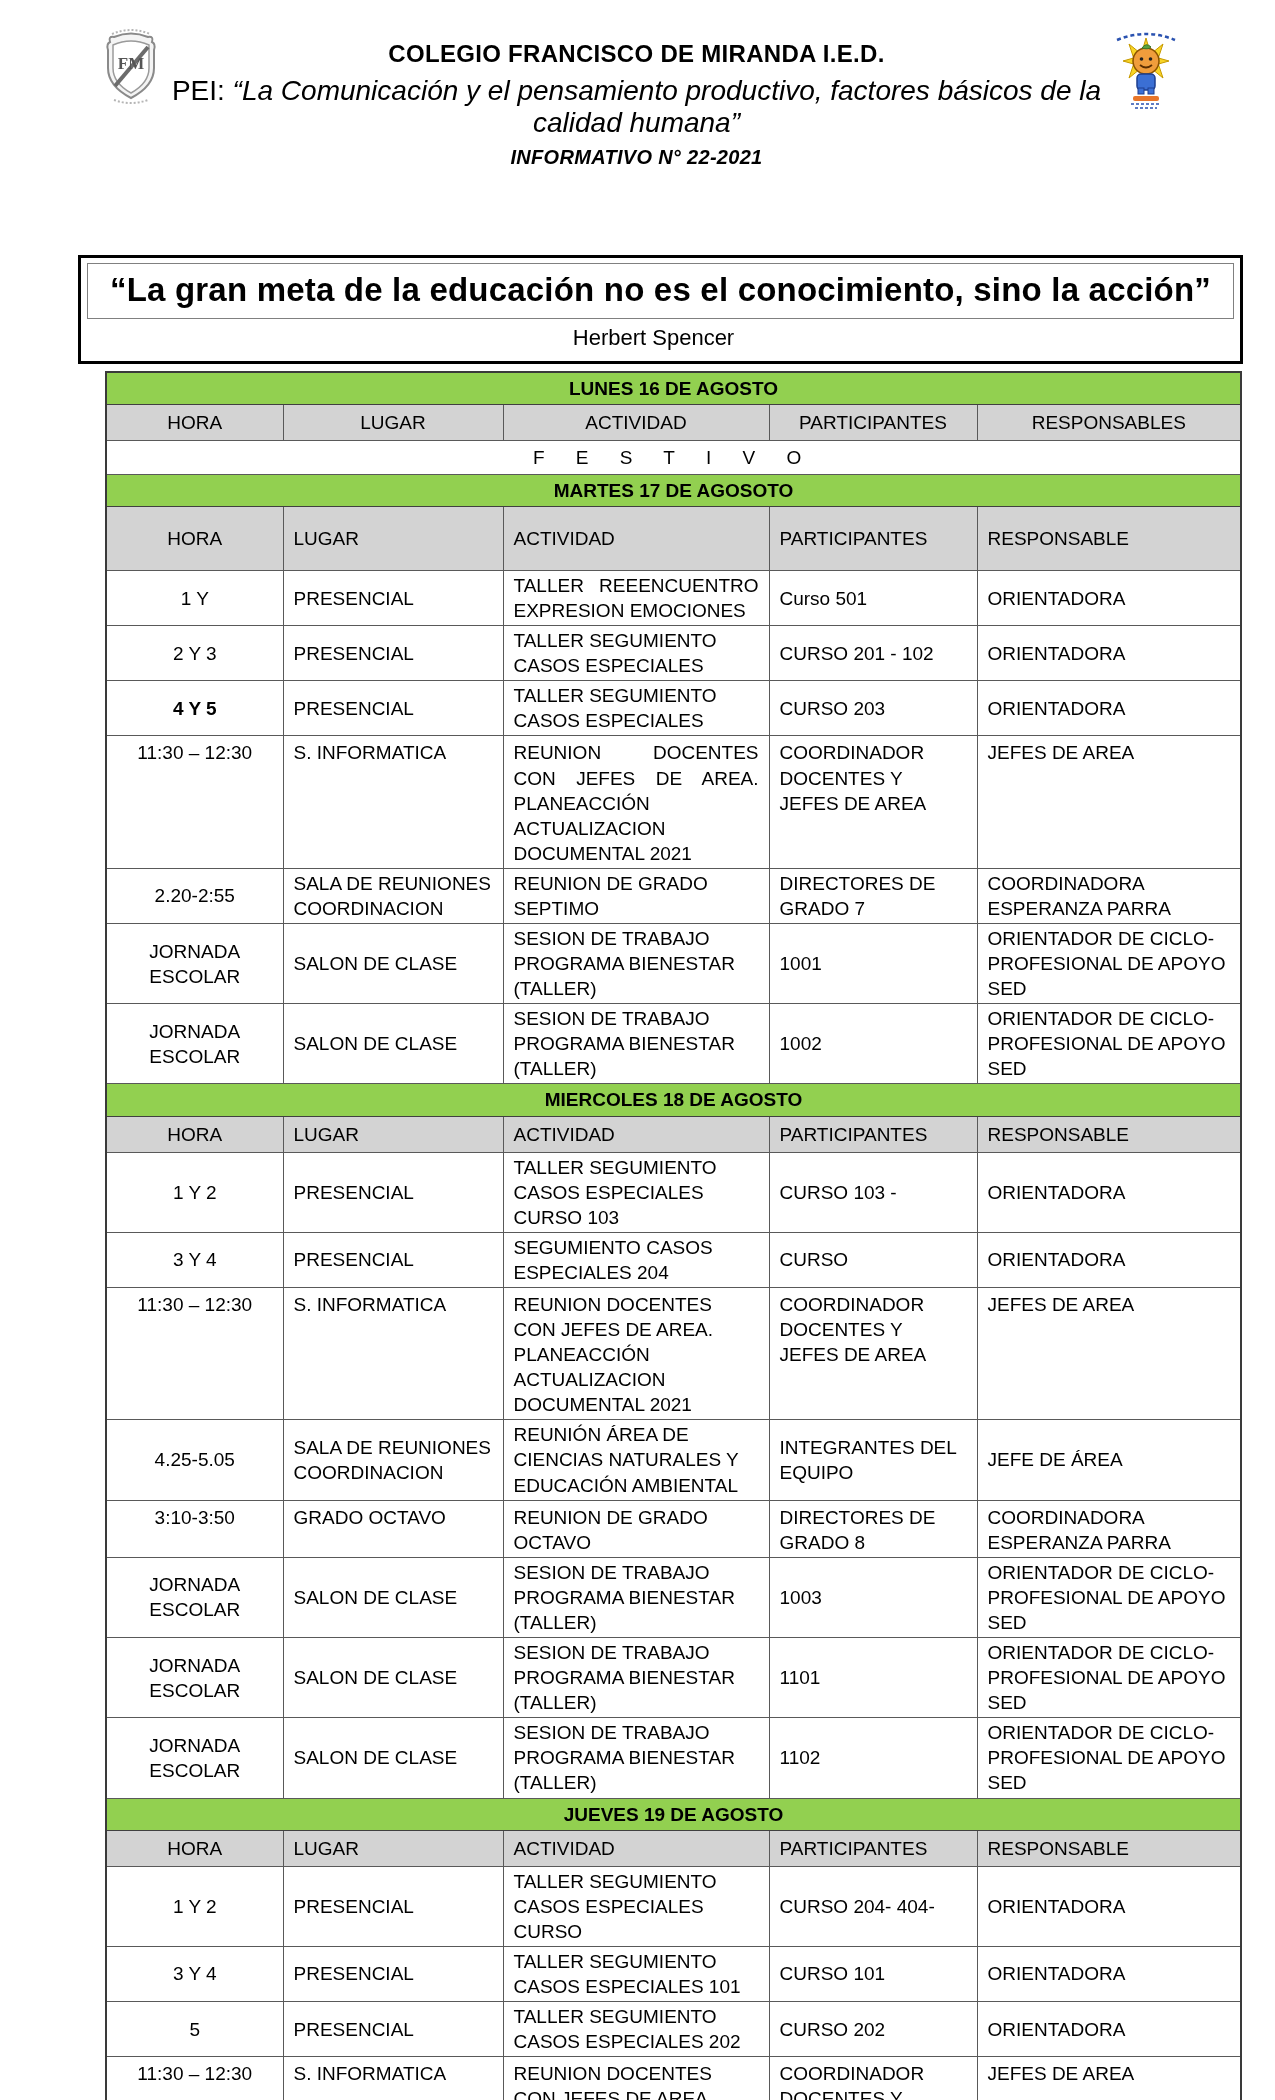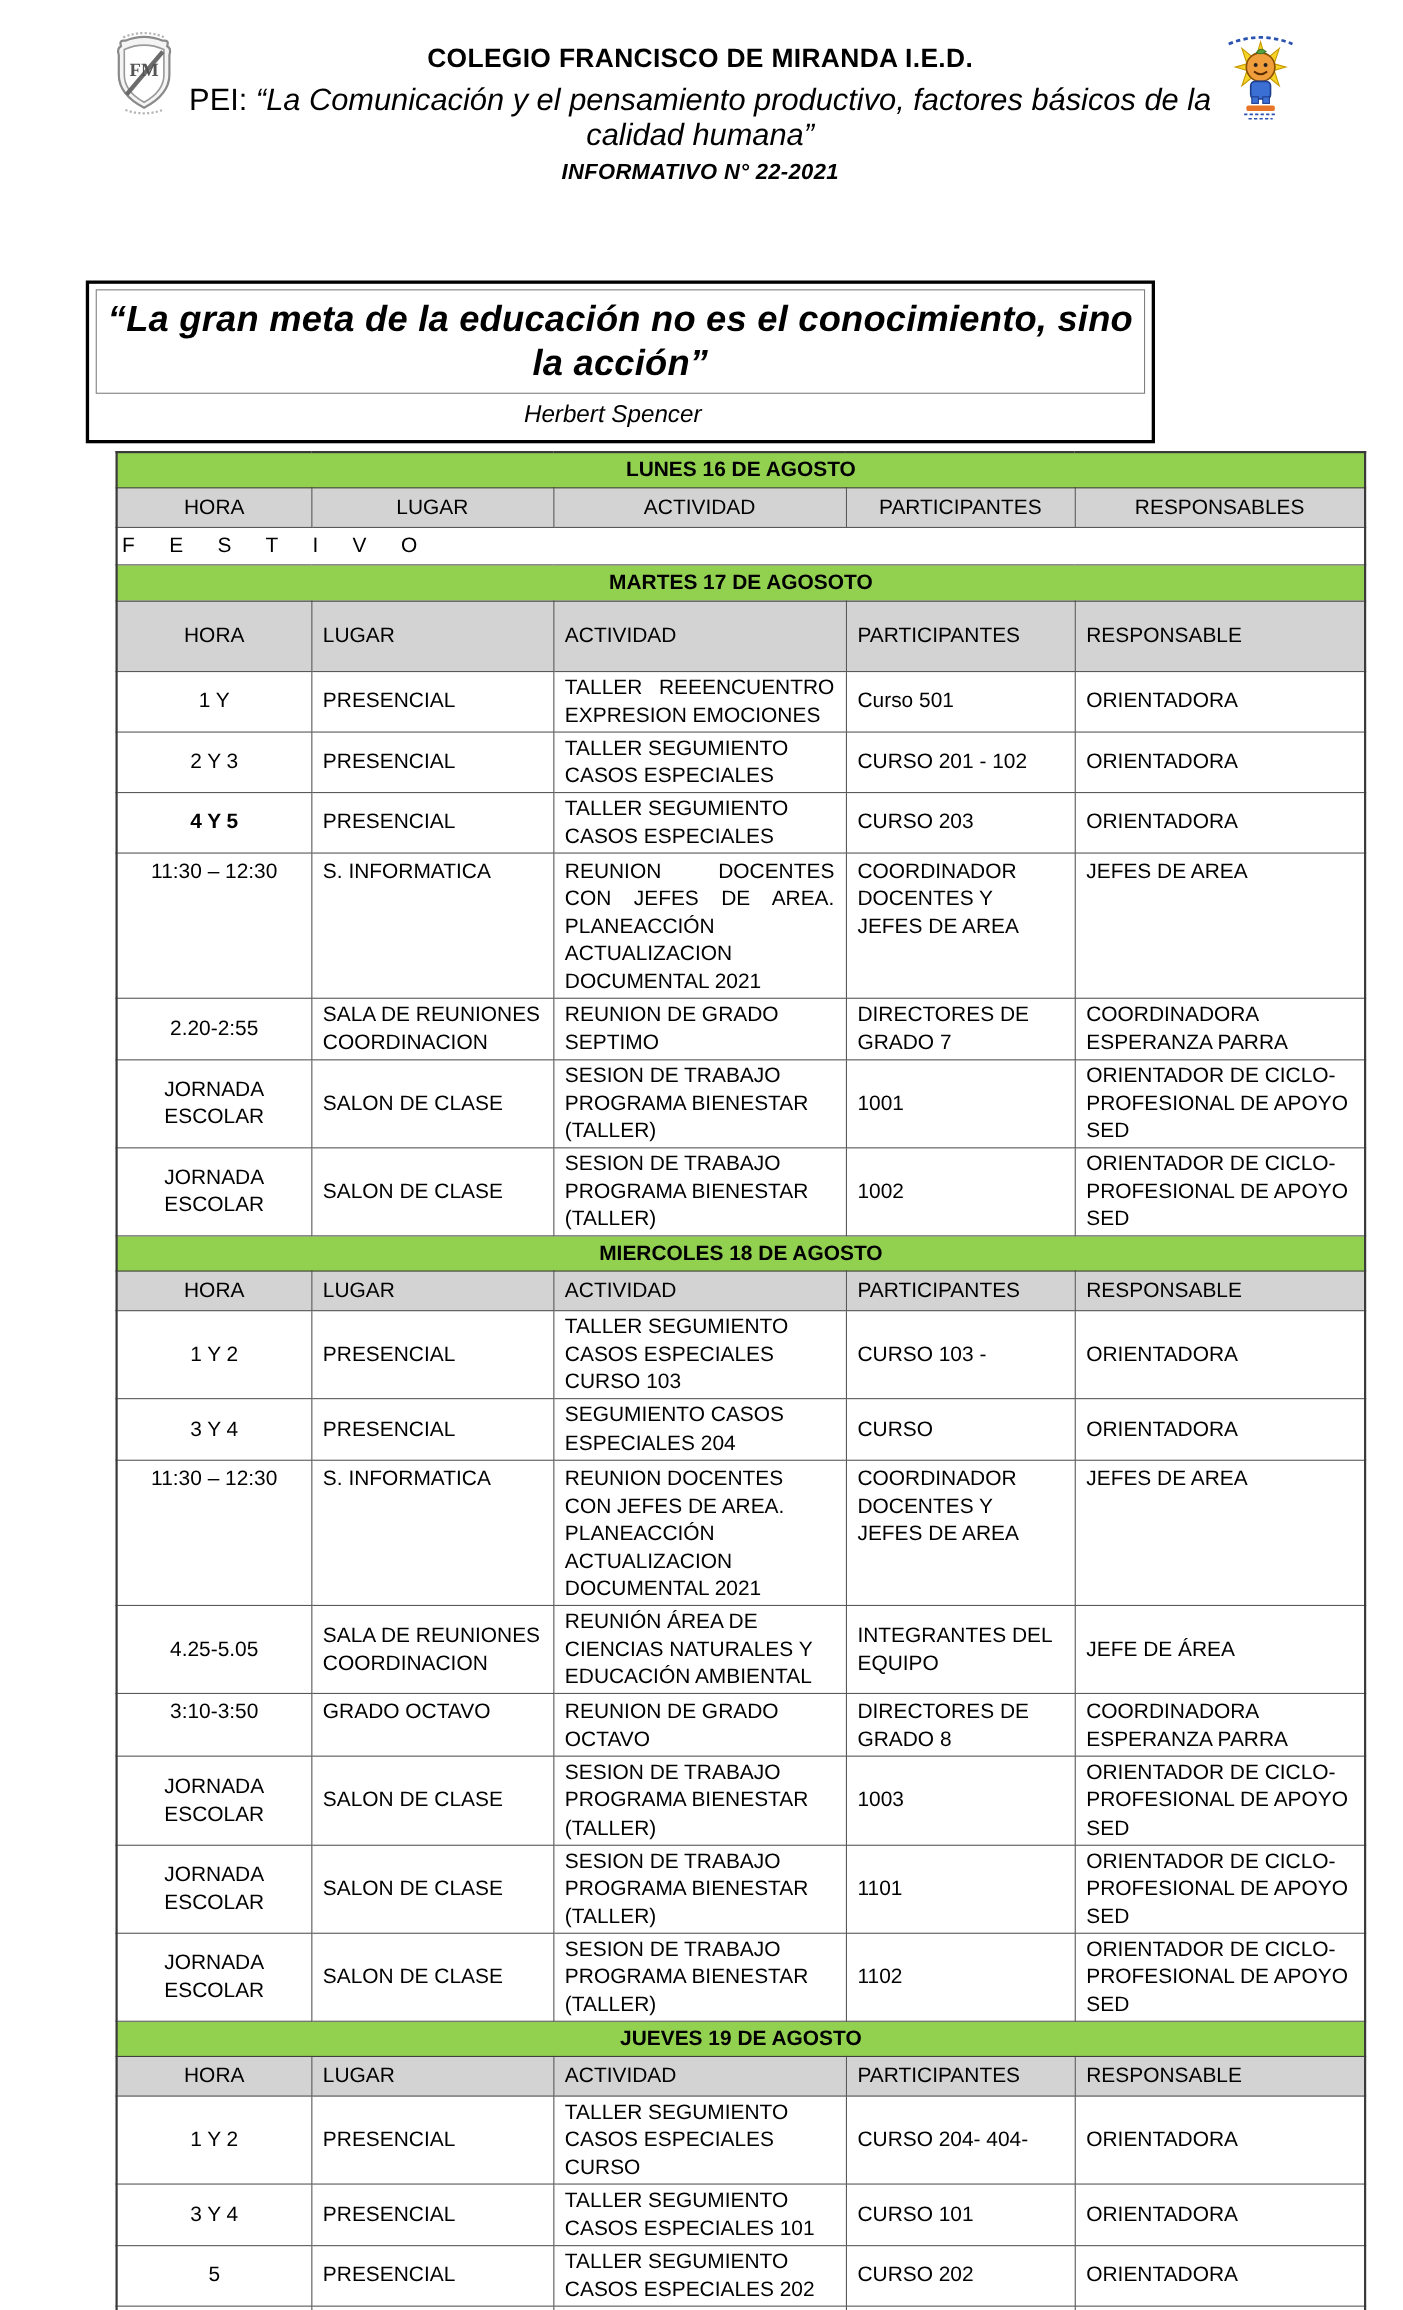--- a/index.html
+++ b/index.html
@@ -10,22 +10,22 @@
   
   .doc-header{display:flex;align-items:flex-start;padding:26px 92px 0 98px;}
   .logo-box{flex:0 0 auto;}
   .header-center{flex:1 1 auto;text-align:center;padding-top:14px;}
   .school-name{font-size:24px;font-weight:bold;letter-spacing:.3px;}
   .pei-line{font-size:28px;margin-top:7px;}
   .pei-quote{font-style:italic;}
   .bulletin{font-size:20px;font-weight:bold;font-style:italic;margin-top:7px;letter-spacing:.3px;}
   
   .quote-box{
-    margin:86px 0 7px 78px;width:972px;box-sizing:border-box;
-    border:3px solid #000;padding:5px 6px 8px 6px;background:#fff;font-style:italic;
+    margin:86px 0 7px 78px;width:1165px;box-sizing:border-box;
+    border:3px solid #000;padding:5px 6px 8px 6px;background:#fff;
   }
   .quote-inner{
     border:1px solid #808080;text-align:center;font-weight:bold;
     font-size:33px;line-height:1.2;padding:6px 2px 8px 2px;letter-spacing:.2px;
   }
   .quote-author{text-align:center;font-size:22px;padding:6px 14px 2px 0;}
   
   table.schedule{
     margin-left:105px;width:1135px;border-collapse:collapse;table-layout:fixed;
     border:2px solid #3a3a3a;
@@ -35,21 +35,21 @@
     padding:2px 10px;vertical-align:middle;word-wrap:break-word;
   }
   tr.day-band td{
     background:#92D050;text-align:center;font-weight:bold;
     padding:3px 4px;border-color:#404040;
   }
   tr.cols td{background:#D3D3D3;font-weight:normal;padding:5px 10px;text-align:left;}
   tr.cols td.hora-h{text-align:center;}
   tr.cols.centered td{text-align:center;}
   tr.cols.tall td{padding-top:19px;padding-bottom:19px;}
-  tr.note-row td{text-align:left;letter-spacing:13px;padding:4px;}
+  tr.note-row td{text-align:center;letter-spacing:13px;padding:4px;}
   td.hora{text-align:center;margin-left:47px;}
   td.hora.bold{font-weight:bold;}
   td.just{text-align:justify;}
   tr.vtop td{vertical-align:top;padding-top:4px;}
   
   .crest-svg, .mascot-svg{display:block;}
 </style>
 </head>
 <body>
 

